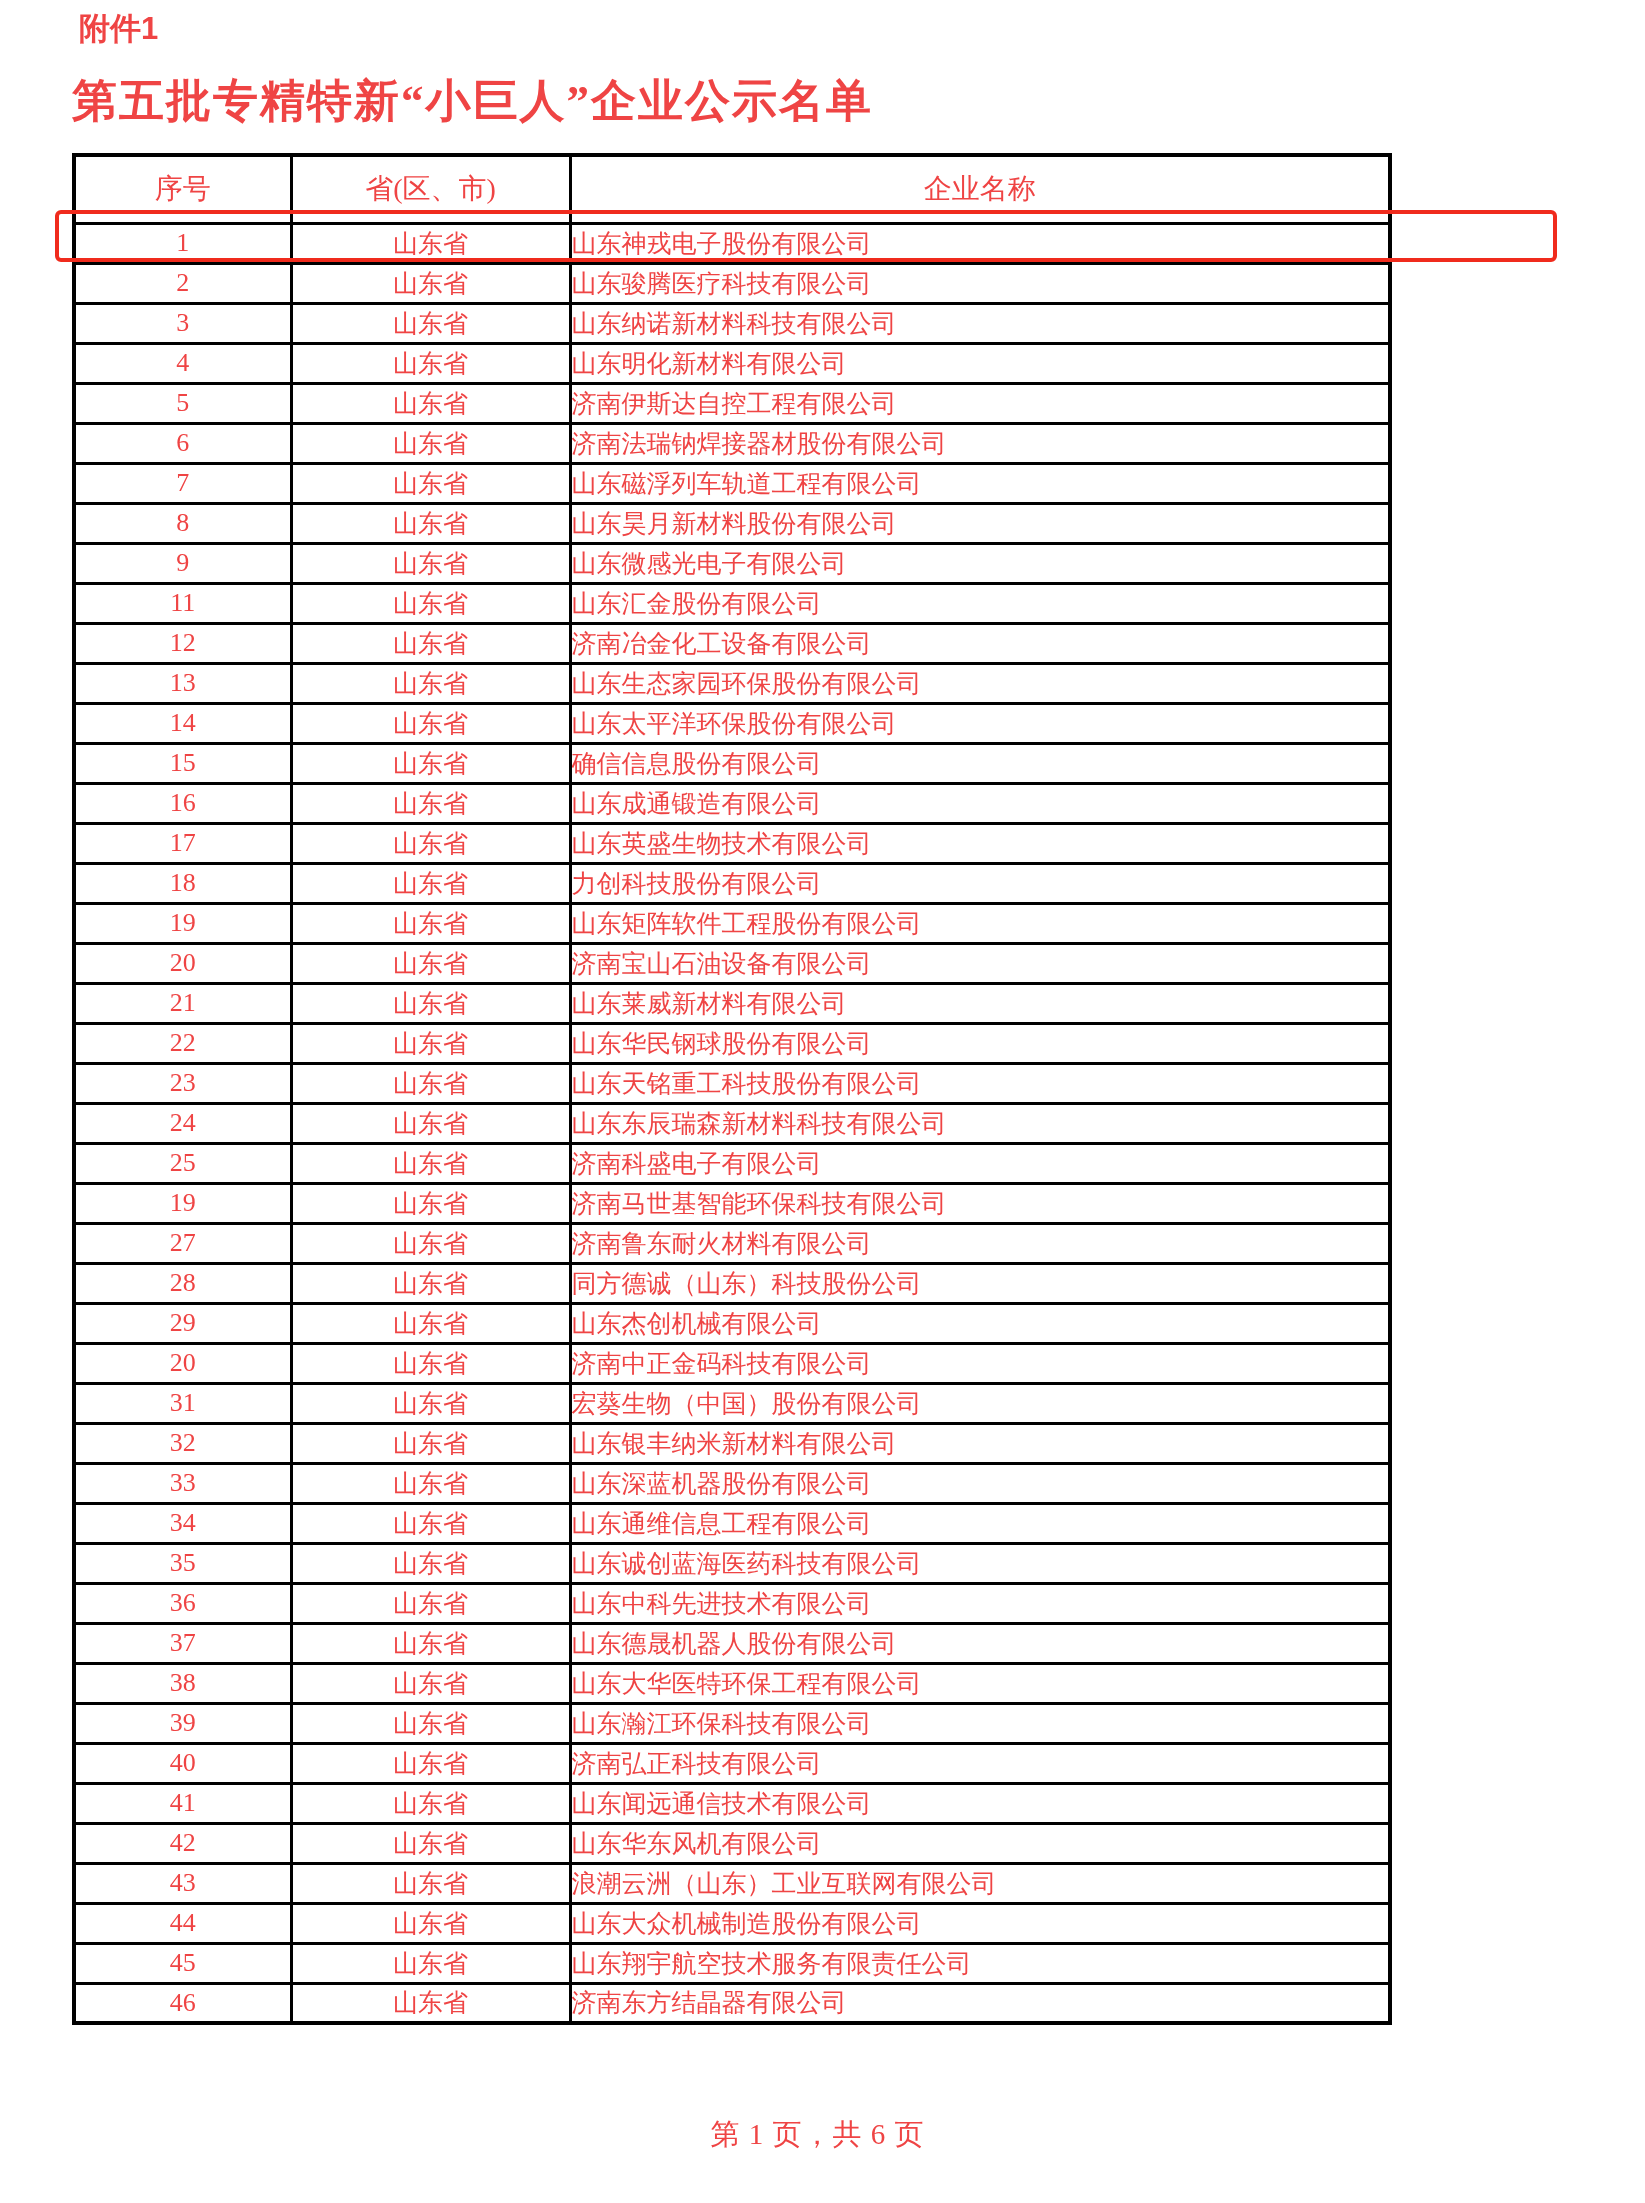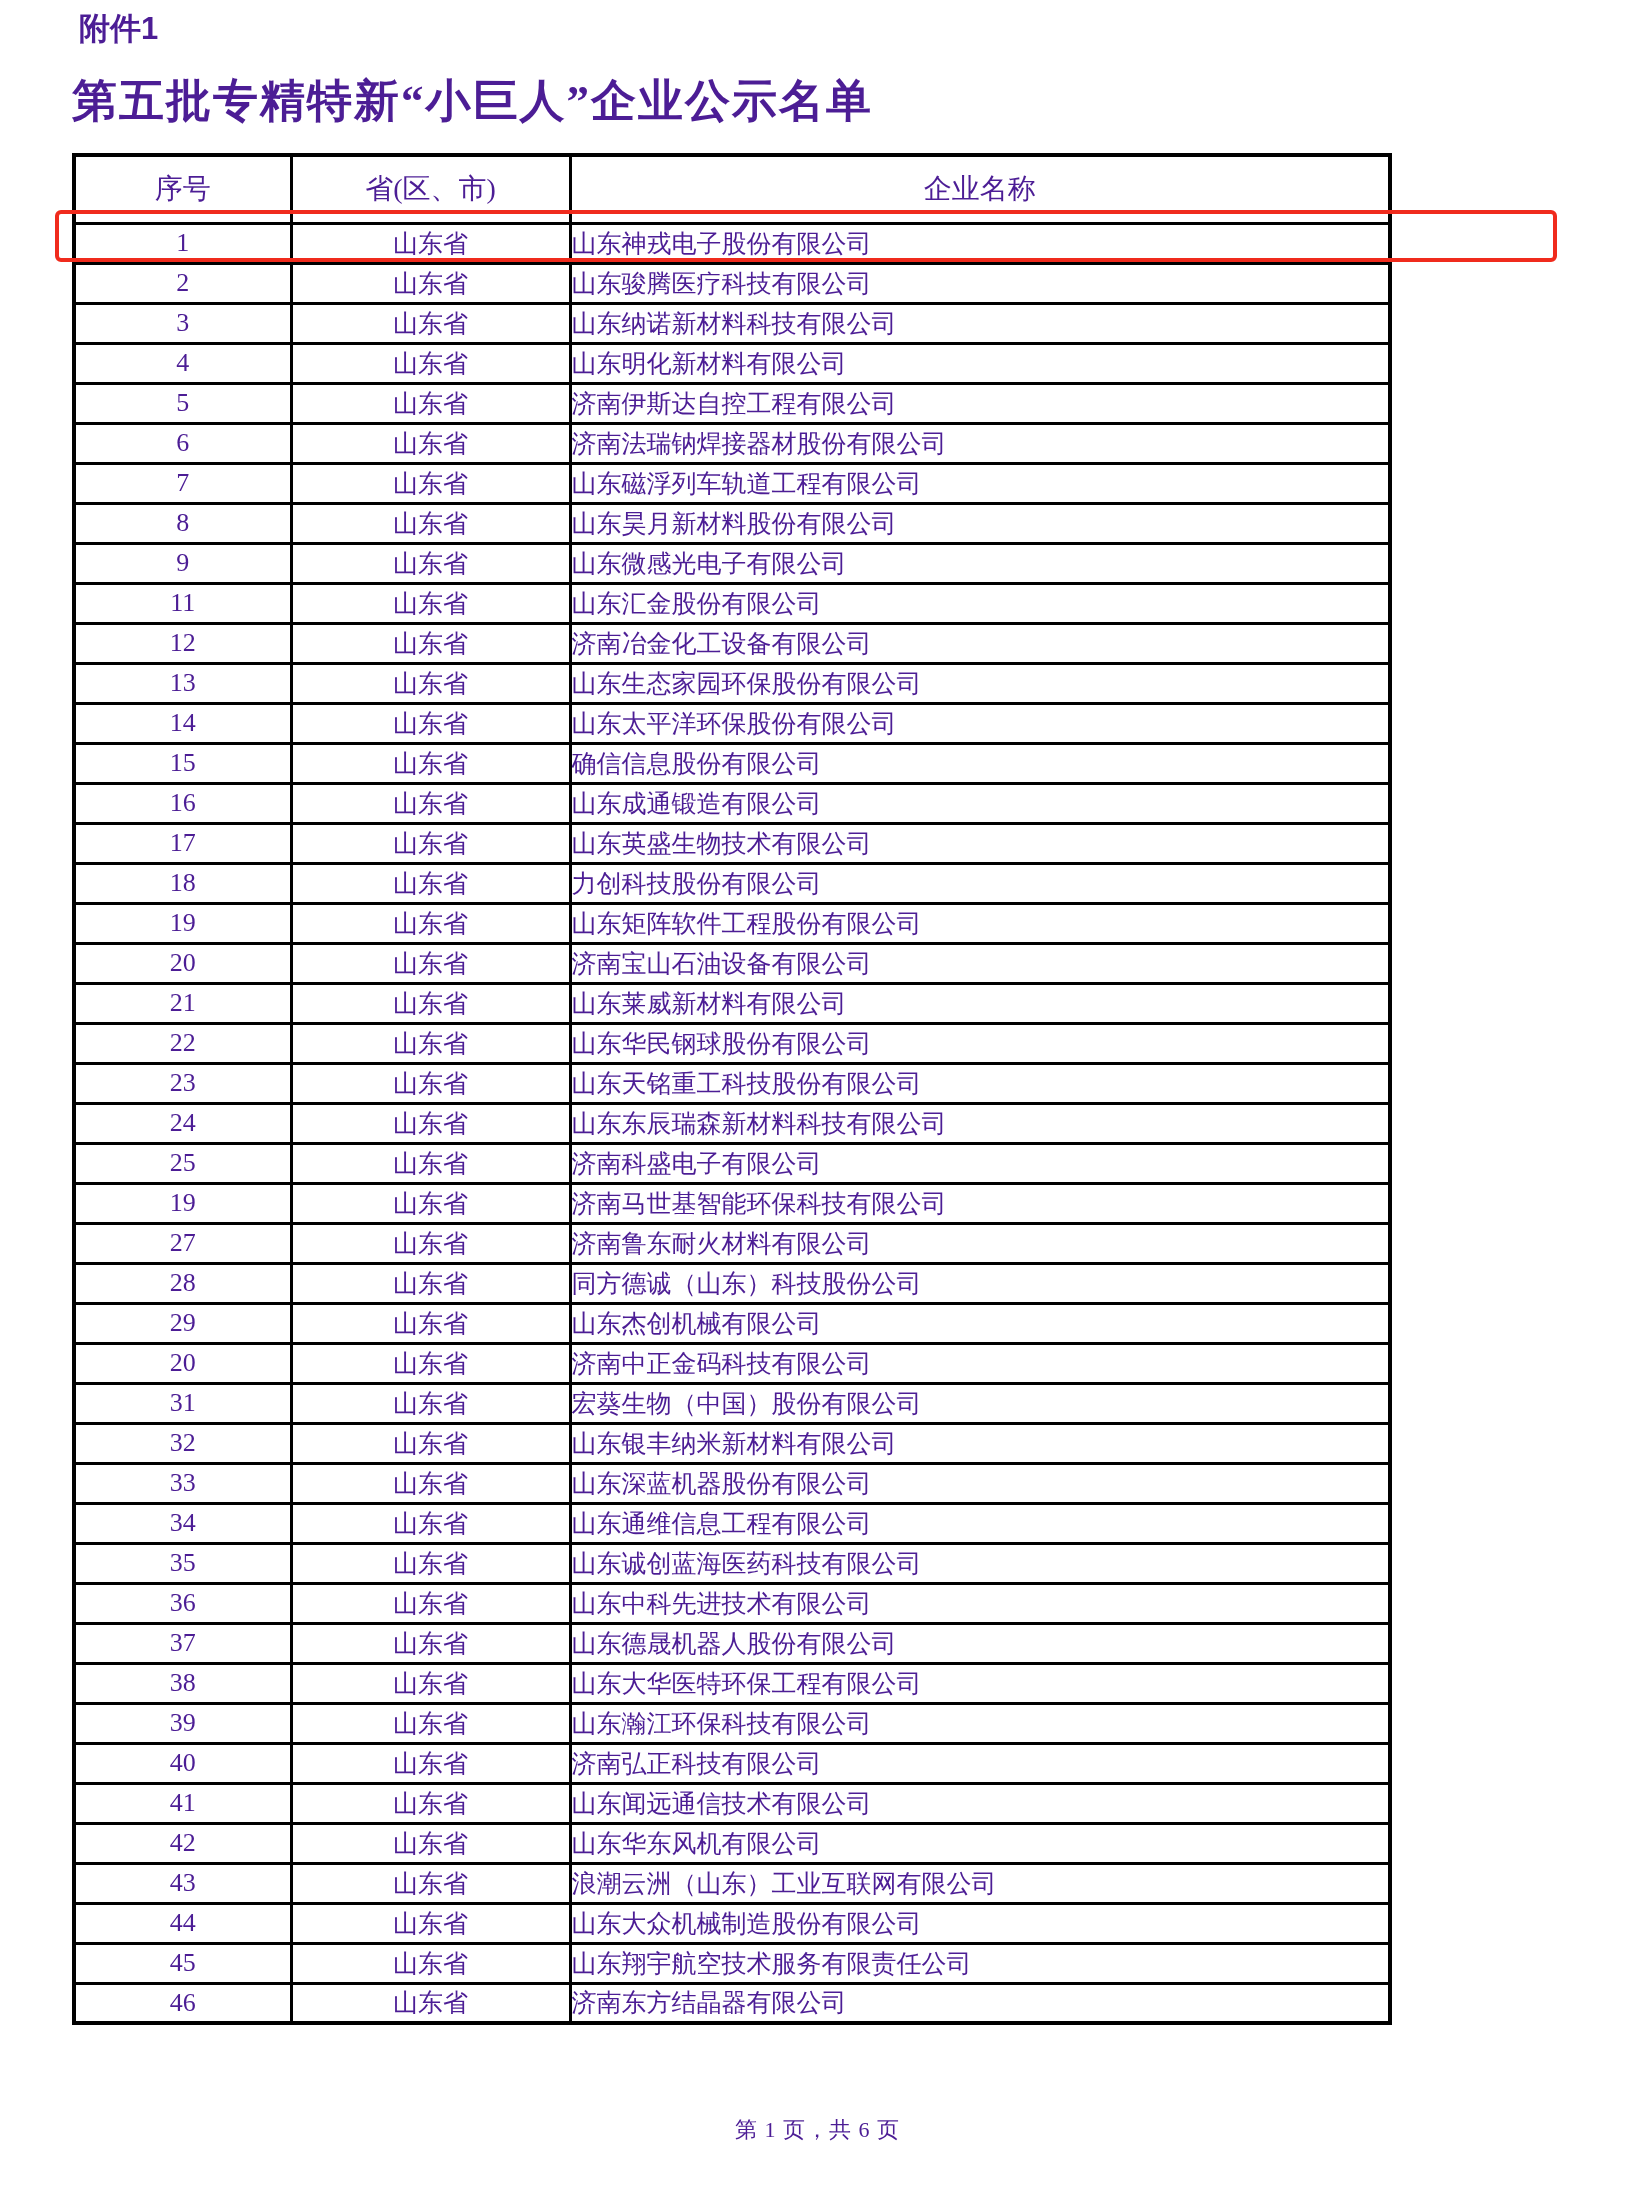--- a/index.html
+++ b/index.html
@@ -3,21 +3,21 @@
 <meta charset="utf-8">
 <style>
   html, body { margin: 0; padding: 0; background: #ffffff; }
   .page {
     position: relative;
     width: 1646px;
     height: 2204px;
     background: #ffffff;
     overflow: hidden;
     font-family: "Liberation Serif", "DejaVu Serif", serif;
-    color: #4c1d95;
+    color: #ef4444;
   }
   .attachment-label {
     position: absolute;
     left: 79px;
     top: 10px;
     font-family: "Liberation Sans", "DejaVu Sans", sans-serif;
     font-weight: bold;
     font-size: 31px;
     line-height: 1.2;
   }
@@ -82,21 +82,21 @@
     border: 4px solid #f02b1d;
     border-radius: 6px;
     pointer-events: none;
   }
   .page-footer {
     position: absolute;
     left: 72px;
     top: 2115px;
     width: 1491px;
     text-align: center;
-    font-size: 22px;
+    font-size: 29px;
     letter-spacing: 1px;
   }
 </style>
 </head>
 <body>
 
 <div class="page">
   <div class="attachment-label">附件1</div>
 
   <h1 class="doc-title">第五批专精特新“小巨人”企业公示名单</h1>

